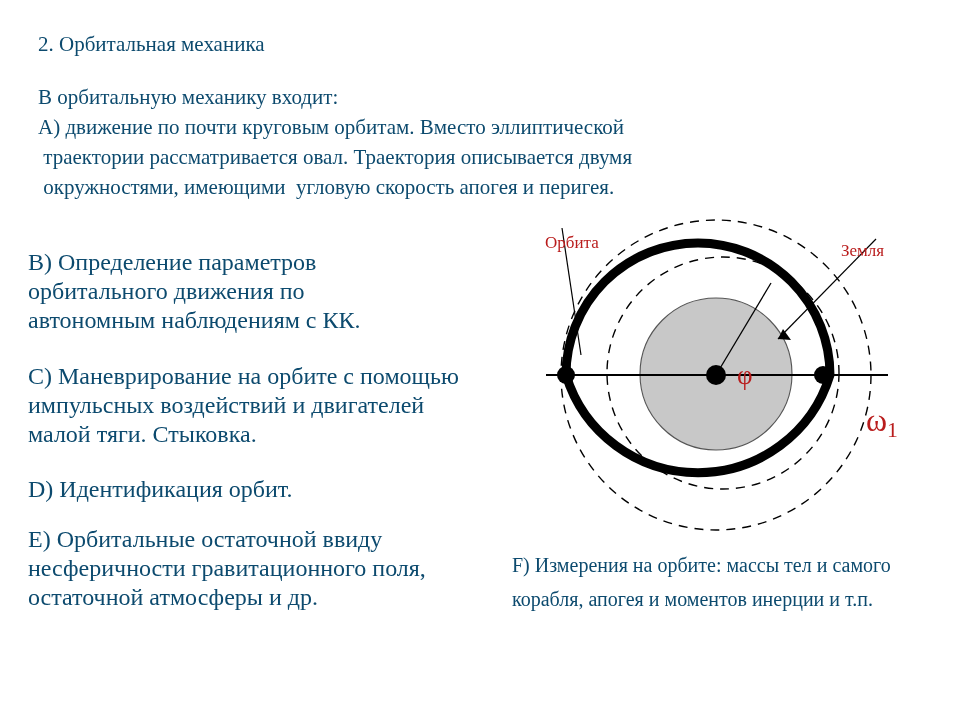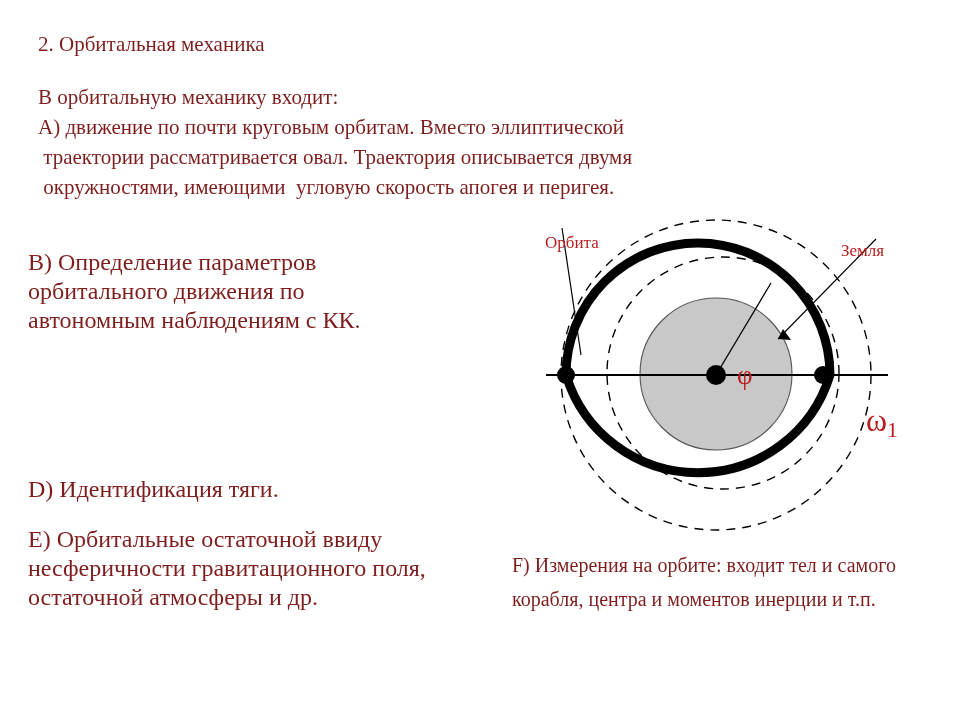--- a/index.html
+++ b/index.html
@@ -16,21 +16,21 @@
     position: relative;
   }
   .slide {
     position: absolute;
     inset: 0;
     width: 960px;
     height: 720px;
   }
   .txt {
     position: absolute;
-    color: #7f1d1d;
+    color: #0c4a6e;
     font-family: "Liberation Serif", "DejaVu Serif", serif;
     white-space: pre-wrap;
   }
 
   
   #heading {
     left: 38px;
     top: 30px;
     font-size: 21px;
     line-height: 28px;
@@ -130,24 +130,25 @@
 <div class="slide">
 
   <div class="txt" id="heading">2. Орбитальная механика</div>
 
   <div class="txt" id="intro">В орбитальную механику входит:
 А) движение по почти круговым орбитам. Вместо эллиптической
  траектории рассматривается овал. Траектория описывается двумя
  окружностями, имеющими  угловую скорость апогея и перигея.</div>
 
   <div class="txt para" id="para-b">B) Определение параметров орбитального движения по автономным наблюдениям с КК.</div>
-  <div class="txt para" id="para-d">D) Идентификация тяги.</div>
+  <div class="txt para" id="para-c">C) Маневрирование на орбите с помощью импульсных воздействий и двигателей малой тяги. Стыковка.</div>
+  <div class="txt para" id="para-d">D) Идентификация орбит.</div>
   <div class="txt para" id="para-e">E) Орбитальные остаточной ввиду несферичности гравитационного поля, остаточной атмосферы и др.</div>
 
-  <div class="txt" id="para-f">F) Измерения на орбите: входит тел и самого корабля, центра и моментов инерции и т.п.</div>
+  <div class="txt" id="para-f">F) Измерения на орбите: массы тел и самого корабля, апогея и моментов инерции и т.п.</div>
 
   <div id="diagram">
     <svg width="480" height="360" viewBox="0 0 480 360">
 
       <circle cx="236" cy="180" r="155" fill="none" stroke="#000" stroke-width="1.4" stroke-dasharray="9 7"></circle>
 
       <circle cx="243" cy="178" r="116" fill="none" stroke="#000" stroke-width="1.4" stroke-dasharray="9 7"></circle>
 
       <path d="M 86 180
                A 132 132 0 0 1 350 180

